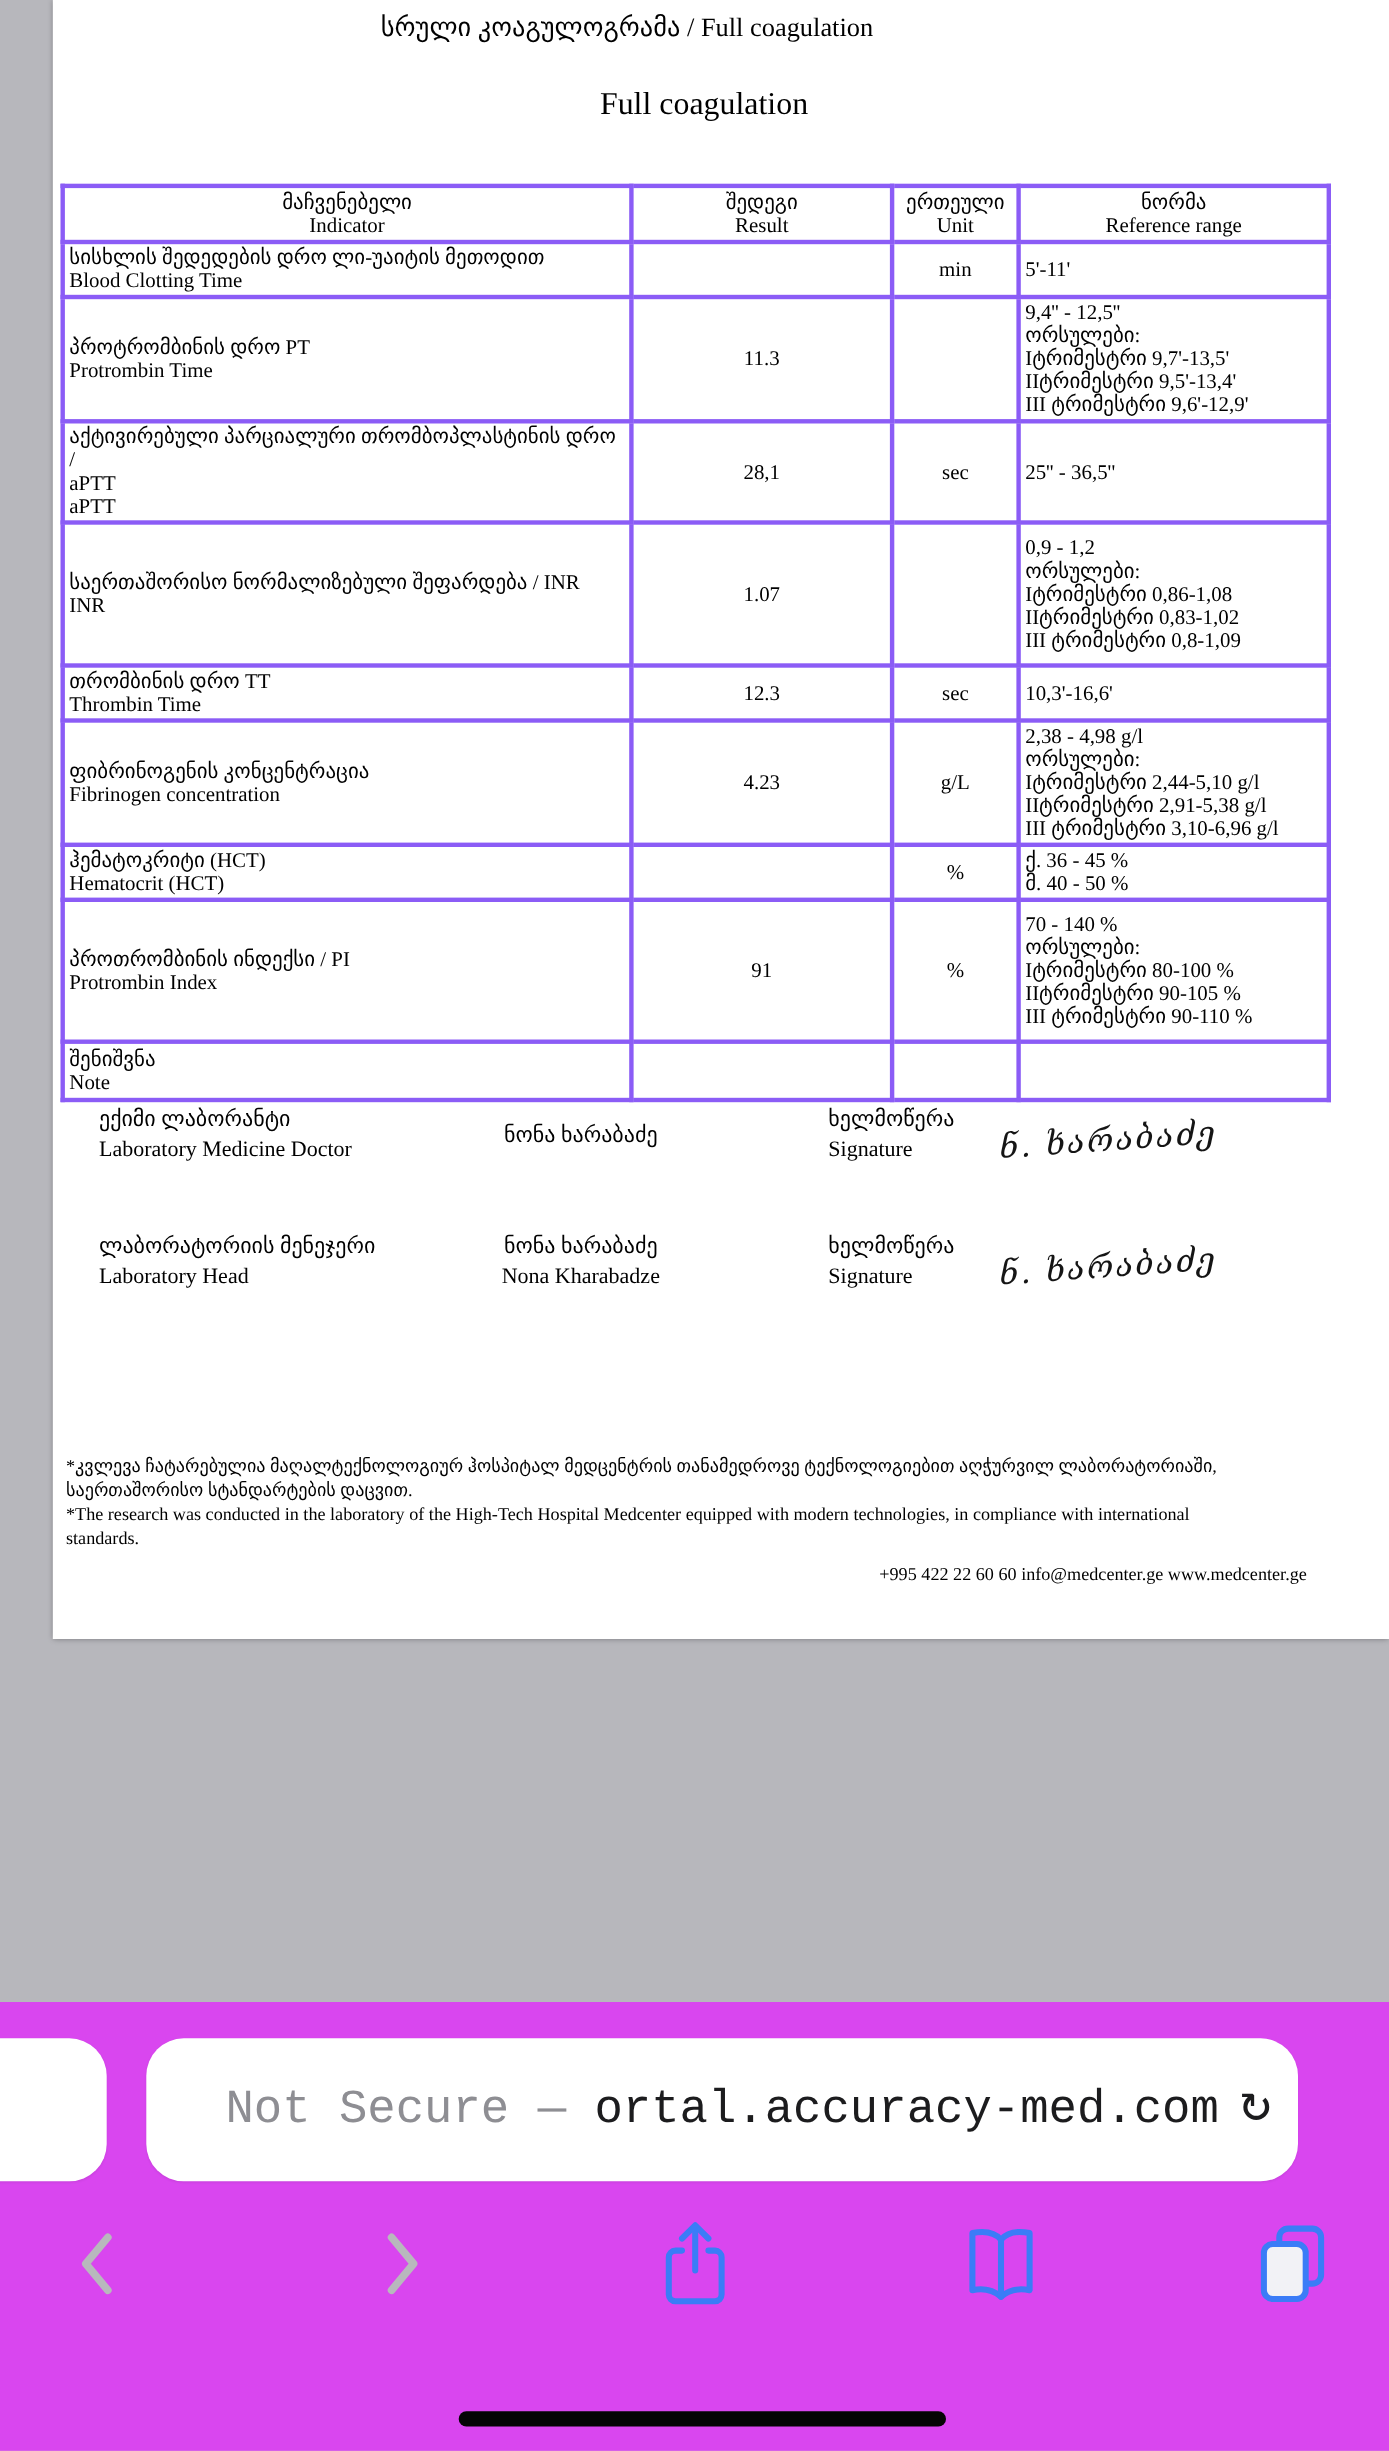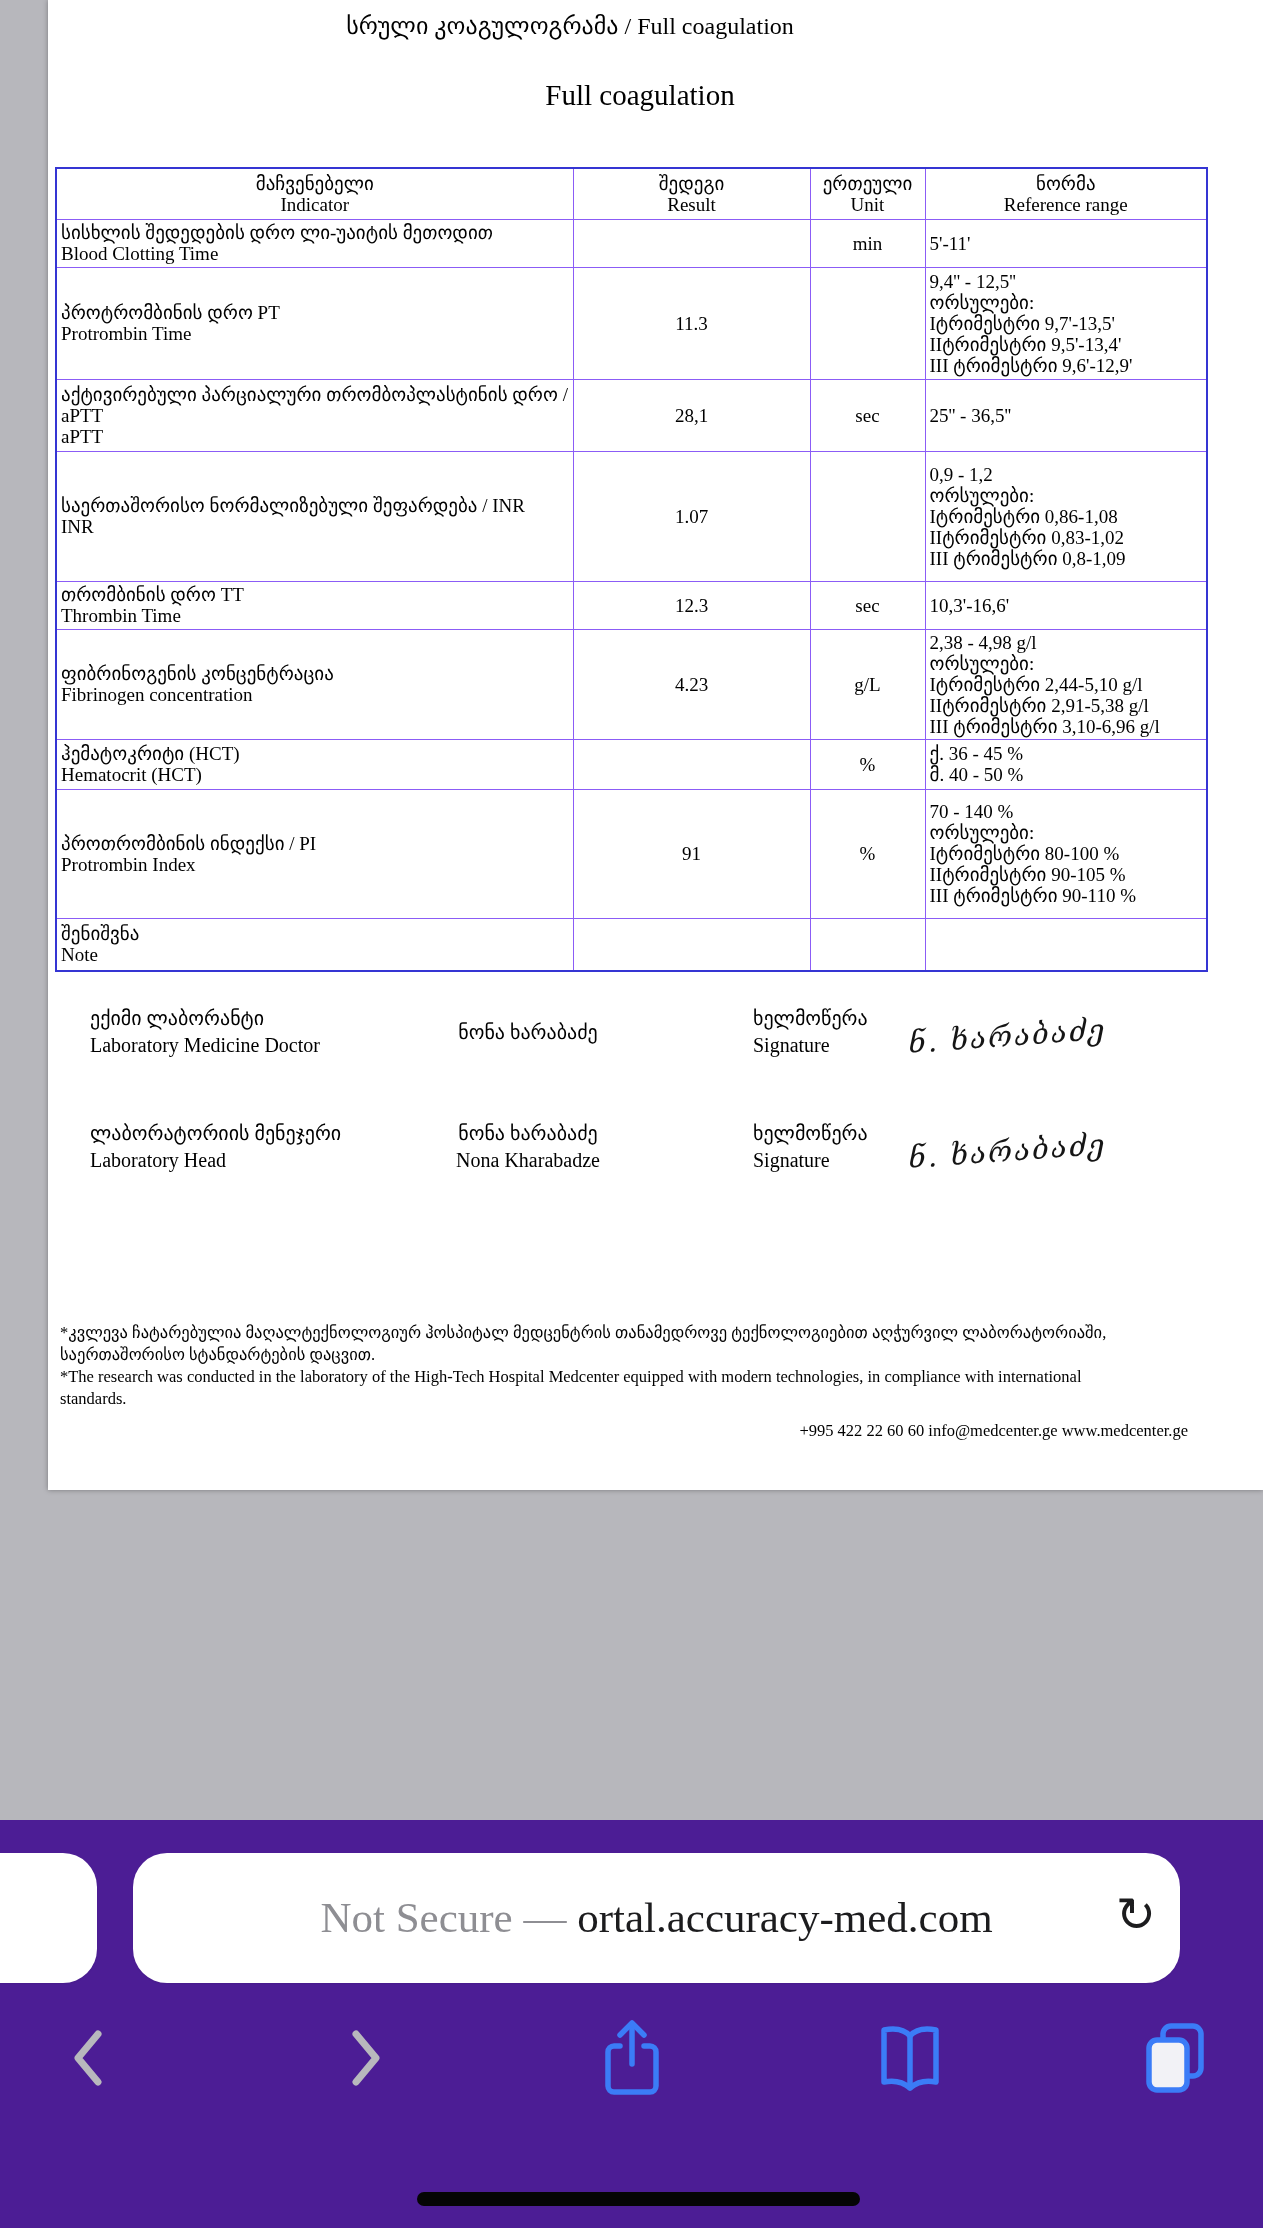--- a/index.html
+++ b/index.html
@@ -17,21 +17,21 @@
     white-space:nowrap;font-size:24px;line-height:40px;}
   .doc-subtitle{position:absolute;left:592px;top:76px;transform:translateX(-50%);
     white-space:nowrap;font-size:29px;line-height:38px;}
   table.doc-table{
     position:absolute;left:7px;top:167px;width:1151px;
     border-collapse:collapse;table-layout:fixed;
     font-size:19px;line-height:21px;
     border:2px solid #3535d3;
   }
   table.doc-table td{
-    border:1px solid #8b5cf6;padding:2px 4px;vertical-align:middle;
+    border:4px solid #8b5cf6;padding:2px 4px;vertical-align:middle;
     white-space:pre-line;overflow:hidden;font-family:Liberation Serif, serif;
   }
   td.c-ind{text-align:left;}
   td.c-res,td.c-unit{text-align:center;}
   td.c-ref{text-align:left;padding-left:6px;}
   tr.hdr td{text-align:center;vertical-align:middle;}
   
   .sig-row{position:absolute;left:0;width:1052px;height:80px;font-size:20px;line-height:27px;}
   .sig-row .role{position:absolute;left:42px;top:0;white-space:pre-line;}
   .sig-row .name{position:absolute;left:330px;top:0;width:300px;text-align:center;white-space:pre-line;}
@@ -41,21 +41,21 @@
     font-family:"DejaVu Serif", serif;font-style:italic;font-size:29px;
     transform:rotate(-4deg);letter-spacing:2px;color:#151515;
   }
   .sig-row.row-a .name{padding-top:14px;}
   .footer{position:absolute;left:12px;top:1322px;width:1128px;font-size:16.5px;line-height:22px;}
   .footer .note{white-space:pre-line;}
   .footer .contact{margin-top:10px;text-align:right;}
   
   .toolbar{
     position:absolute;left:0;top:1820px;width:1263px;height:408px;
-    background:#4c1d95;font-family:Liberation Serif, serif;
+    background:#d946ef;font-family:Liberation Mono, monospace;
   }
   .pill{
     position:absolute;top:33px;height:130px;background:#ffffff;border-radius:34px;
     box-shadow:0 1px 2px rgba(0,0,0,.06);
   }
   .pill.main{left:133px;width:1047px;text-align:center;line-height:130px;font-size:43px;cursor:pointer;}
   .pill.neighbor{left:-60px;width:157px;}
   .url-prefix{color:#8e8e93;}
   .url-host{color:#1c1c1e;}
   .reload{

